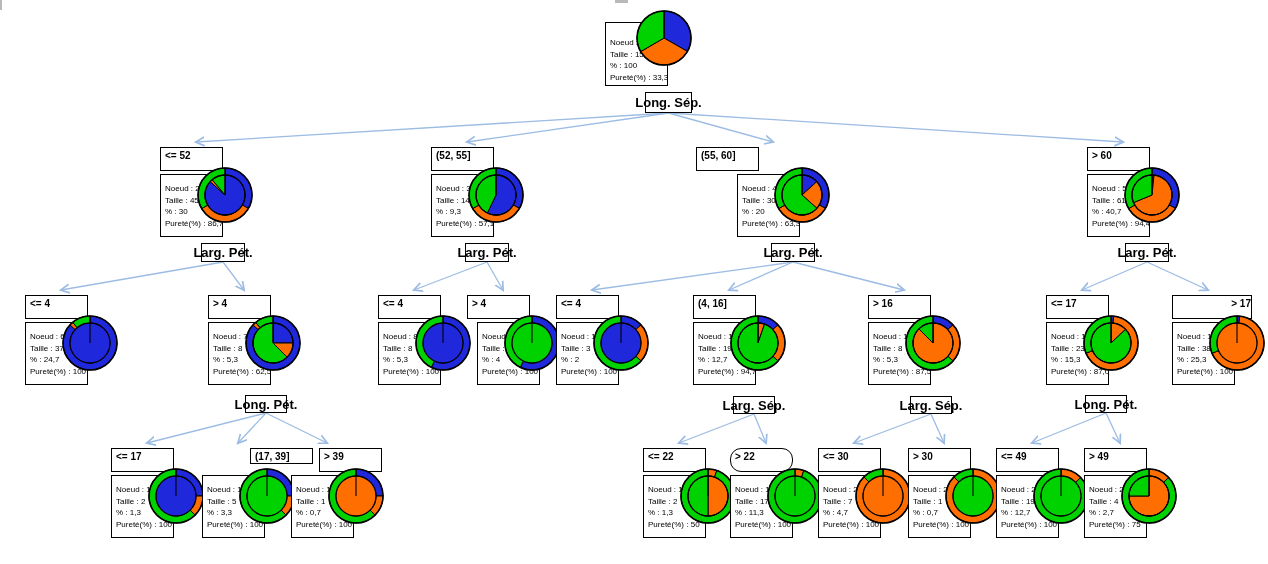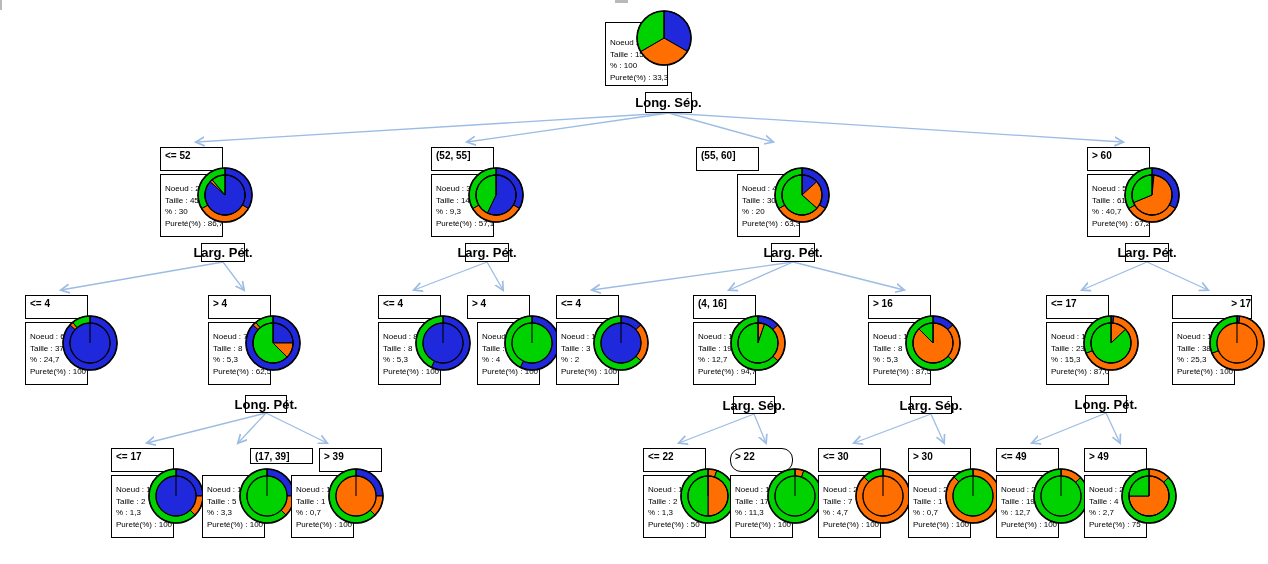--- a/index.html
+++ b/index.html
@@ -138,21 +138,21 @@
       <path d="M29,29 L43.92,42.32 A20,20 0 1 1 29.00,9.00 Z" fill="#00D200" stroke="#000" stroke-width="1"></path>
       <circle cx="29" cy="29" r="20" fill="none" stroke="#000" stroke-width="1.3"></circle>
       <line x1="29" y1="29" x2="29" y2="9" stroke="#000" stroke-width="1.1"></line>
     </svg>
     <div class="">
       <div class="box cond" style="left: 1087px; top: 147px; width: 63px; height: 24px;"><span>&gt; 60</span></div>
       <div class="box info" style="left: 1087px; top: 174px; width: 63px; height: 63px; padding-top: 8px;">
         <div><span>Noeud</span> : <span>5</span></div>
         <div><span>Taille</span> : <span>61</span></div>
         <div><span>%</span> : <span>40,7</span></div>
-        <div><span>Pureté(%)</span> : <span>67,2</span></div>
+        <div><span>Pureté(%)</span> : <span>94,4</span></div>
       </div>
       <div class="box split" style="left: 1125px; top: 243px; width: 44px; height: 19px;">
         <span>Larg. Pét.</span>
       </div>
     </div>
     <svg class="pie" width="58" height="58" style="left: 1123px; top: 166px;">
       <path d="M29.00,2.00 A27,27 0 0 1 52.41,42.45 L46.34,38.96 A20,20 0 0 0 29.00,9.00 Z" fill="#2028DC" stroke="#000" stroke-width="1"></path>
       <path d="M52.41,42.45 A27,27 0 0 1 5.67,42.60 L11.72,39.07 A20,20 0 0 0 46.34,38.96 Z" fill="#FF6E00" stroke="#000" stroke-width="1"></path>
       <path d="M5.67,42.60 A27,27 0 0 1 29.00,2.00 L29.00,9.00 A20,20 0 0 0 11.72,39.07 Z" fill="#00D200" stroke="#000" stroke-width="1"></path>
       <line x1="29" y1="9" x2="29" y2="2" stroke="#000" stroke-width="1.1"></line>

